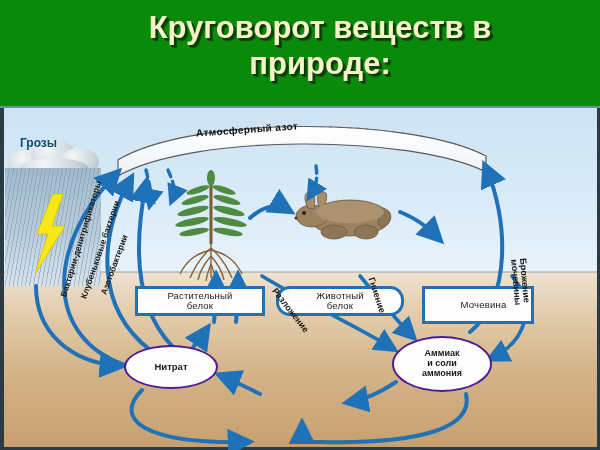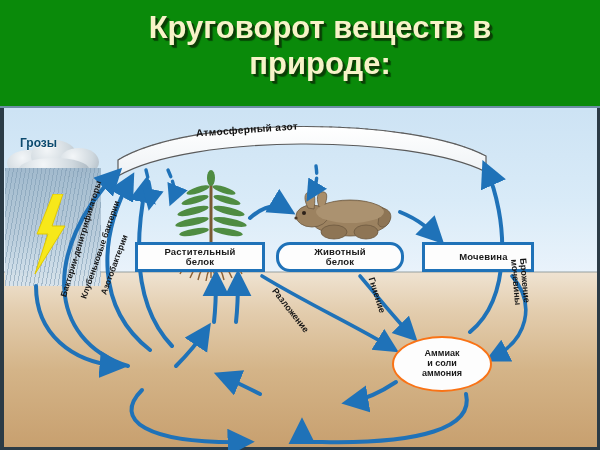--- a/index.html
+++ b/index.html
@@ -77,35 +77,36 @@
   #overlay{position:absolute;left:0;top:0;width:600px;height:344px;}
 
   
   .pbox{
     position:absolute;
     background:#fdfdfd;
     border:3px solid #1f72b8;
     box-sizing:border-box;
     display:flex;align-items:center;justify-content:center;
     text-align:center;
-    font-size:9.5px;font-weight:bold;line-height:1.06;
+    font-size:9.5px;font-weight:normal;line-height:1.06;
     color:#1a1a1a;
     letter-spacing:.2px;
     white-space:pre-line;
     text-shadow:0 1px 0 rgba(255,255,255,.8);
+    margin-top:44px;
   }
   #box-plant{left:135px;top:134px;width:130px;height:30px;}
   #box-animal{left:276px;top:134px;width:128px;height:30px;border-radius:14px;}
-  #box-urea{left:422px;top:134px;width:112px;height:30px;padding-left:11px;}
+  #box-urea{left:422px;top:134px;width:112px;height:38px;padding-left:11px;}
 
   
   .ell{
     position:absolute;
     background:#fdfdfd;
-    border:2px solid #f97316;
+    border:2px solid #4c1d95;
     border-radius:50%;
     box-sizing:border-box;
     display:flex;align-items:center;justify-content:center;
     text-align:center;
     font-size:9.5px;font-weight:bold;line-height:1.1;
     color:#1a1a1a;white-space:pre-line;
   }
   #ell-nitrate{left:124px;top:237px;width:94px;height:44px;}
   #ell-nitrite{left:261px;top:272px;width:86px;height:44px;}
   #ell-ammonia{left:392px;top:228px;width:100px;height:56px;font-size:9px;}
@@ -298,20 +299,21 @@
     </svg>
 
     <div id="lbl-atm">Атмосферный азот</div>
 
     <div id="box-plant" class="pbox">Растительный
 белок</div>
     <div id="box-animal" class="pbox">Животный
 белок</div>
     <div id="box-urea" class="pbox">Мочевина</div>
 
+    <div id="ell-nitrate" class="ell">Нитрат</div>
     <div id="ell-ammonia" class="ell">Аммиак
 и соли
 аммония</div>
 
     <div id="lbl-denitr" class="vlbl">Бактерии-денитрификаторы</div>
     <div id="lbl-klub" class="vlbl">Клубеньковые бактерии</div>
     <div id="lbl-azoto" class="vlbl">Азотобактерии</div>
 
     <div id="lbl-razl" class="vlbl">Разложение</div>
     <div id="lbl-gnien" class="vlbl">Гниение</div>

